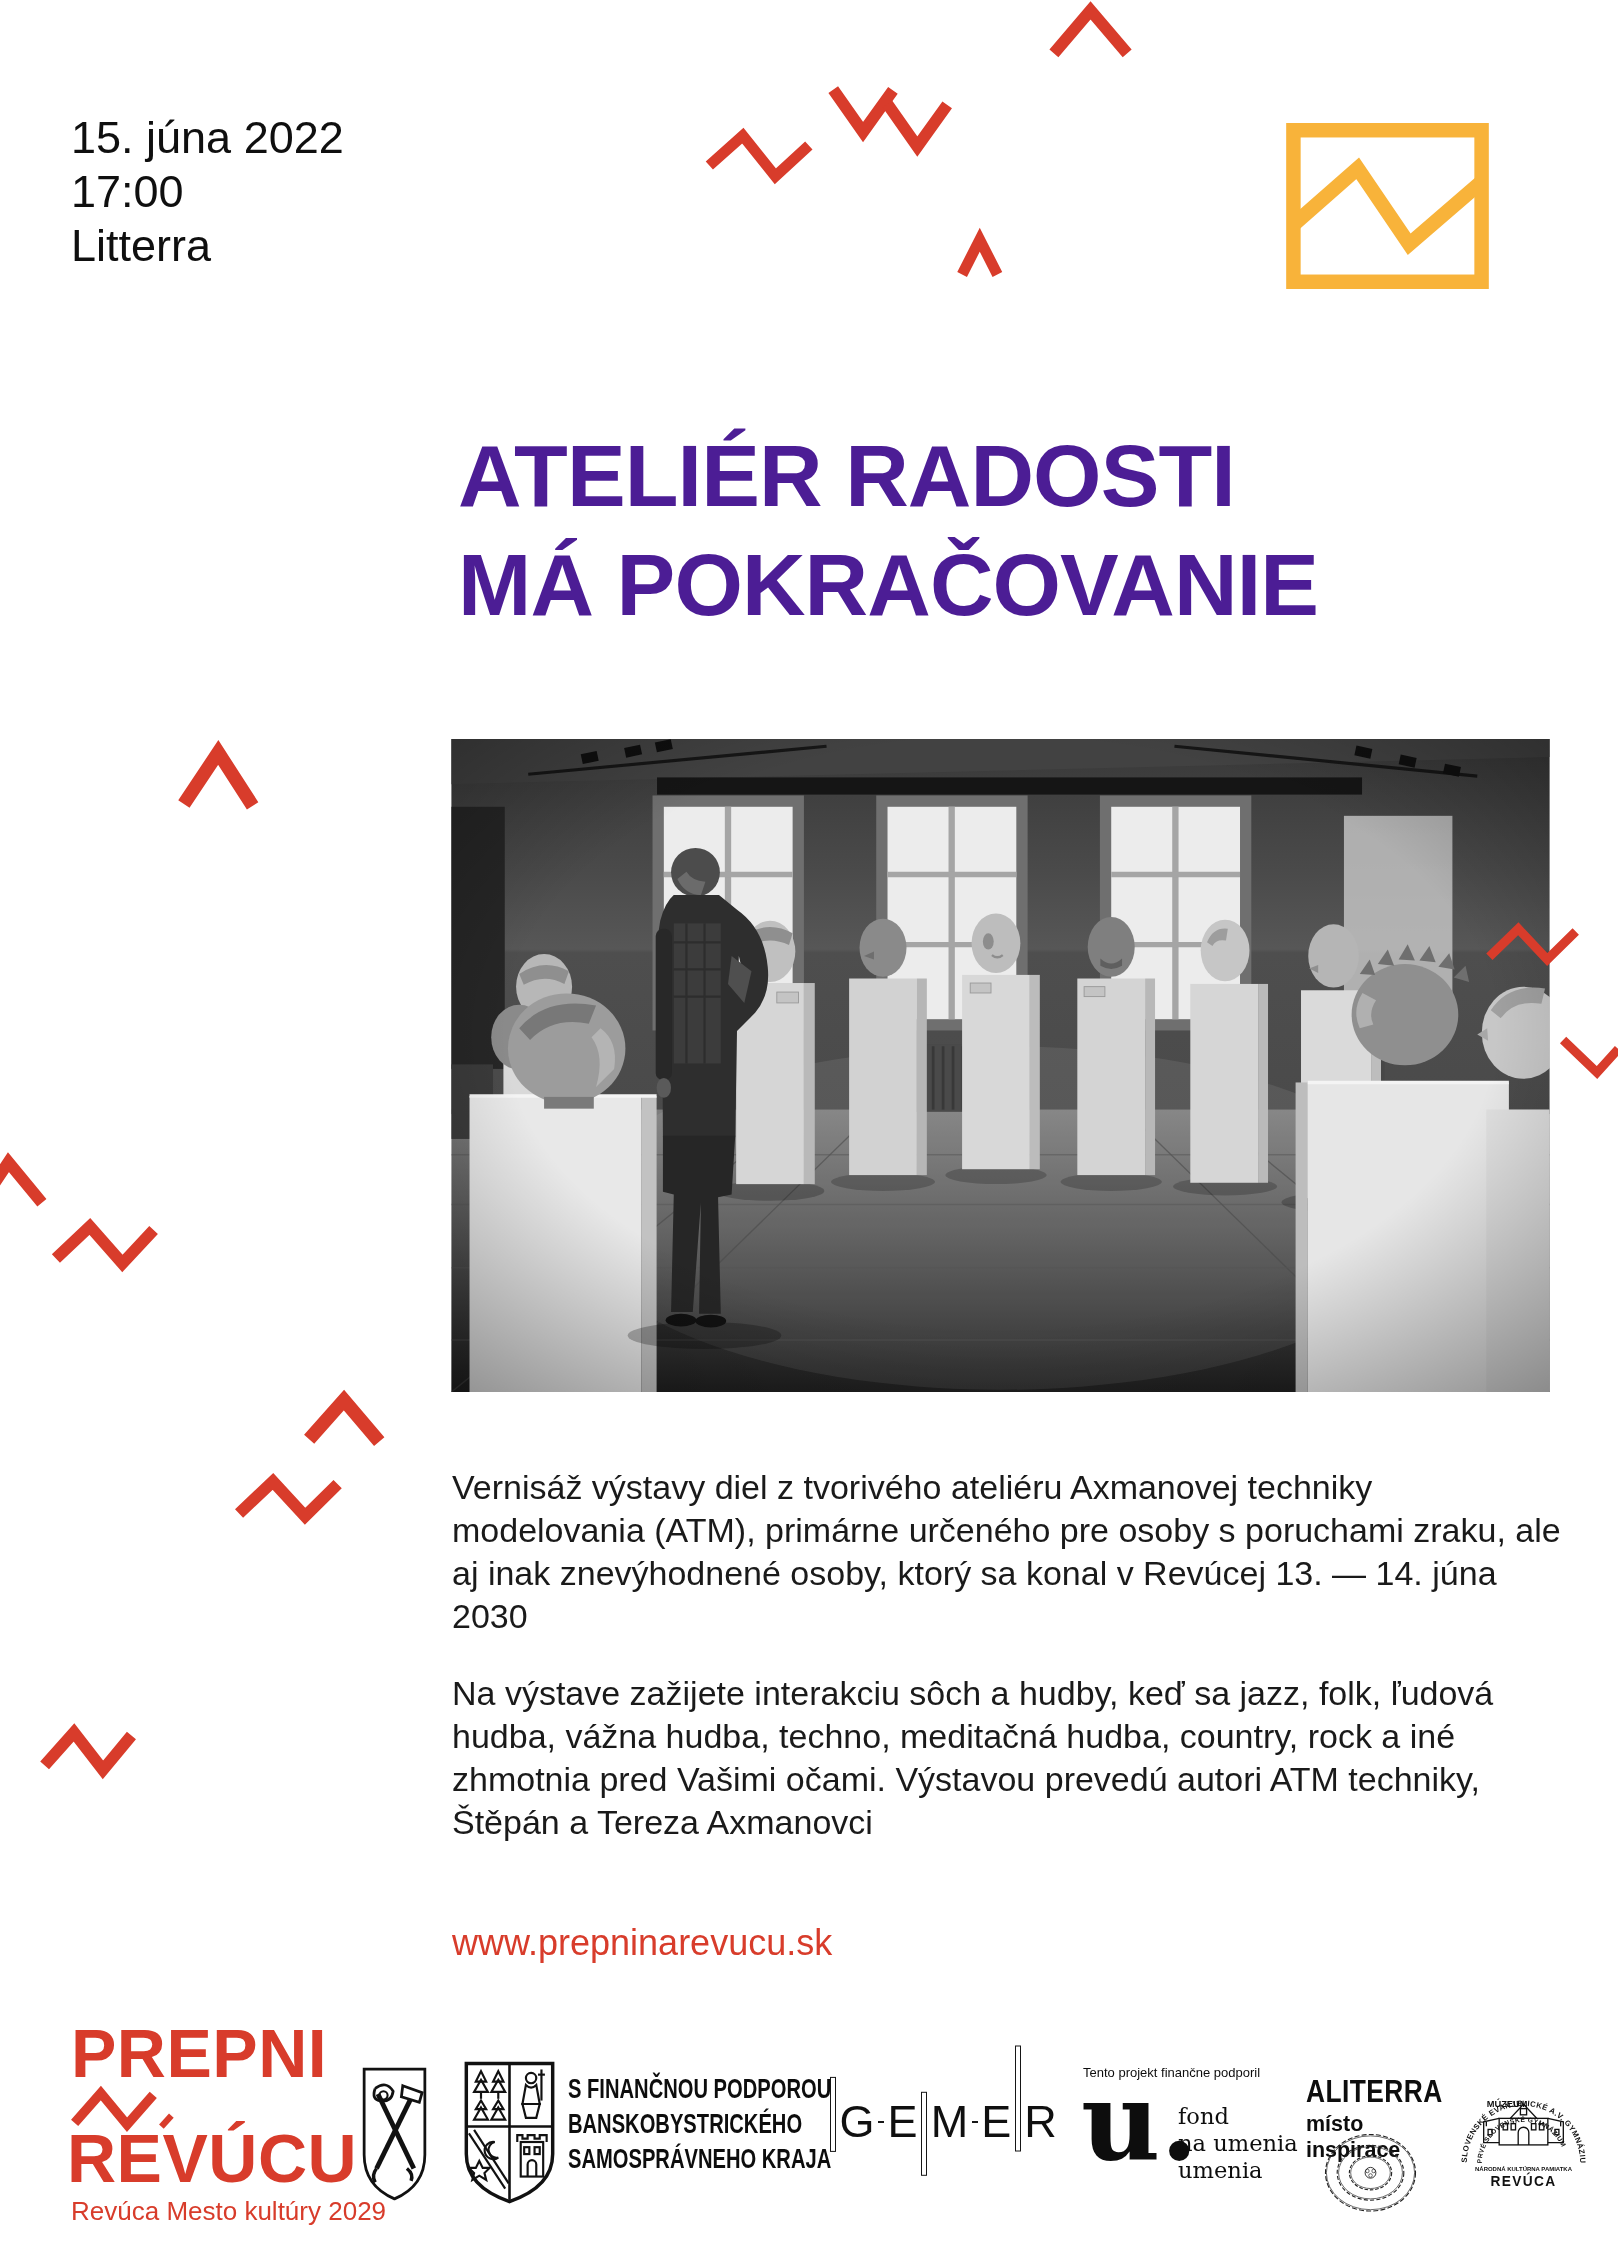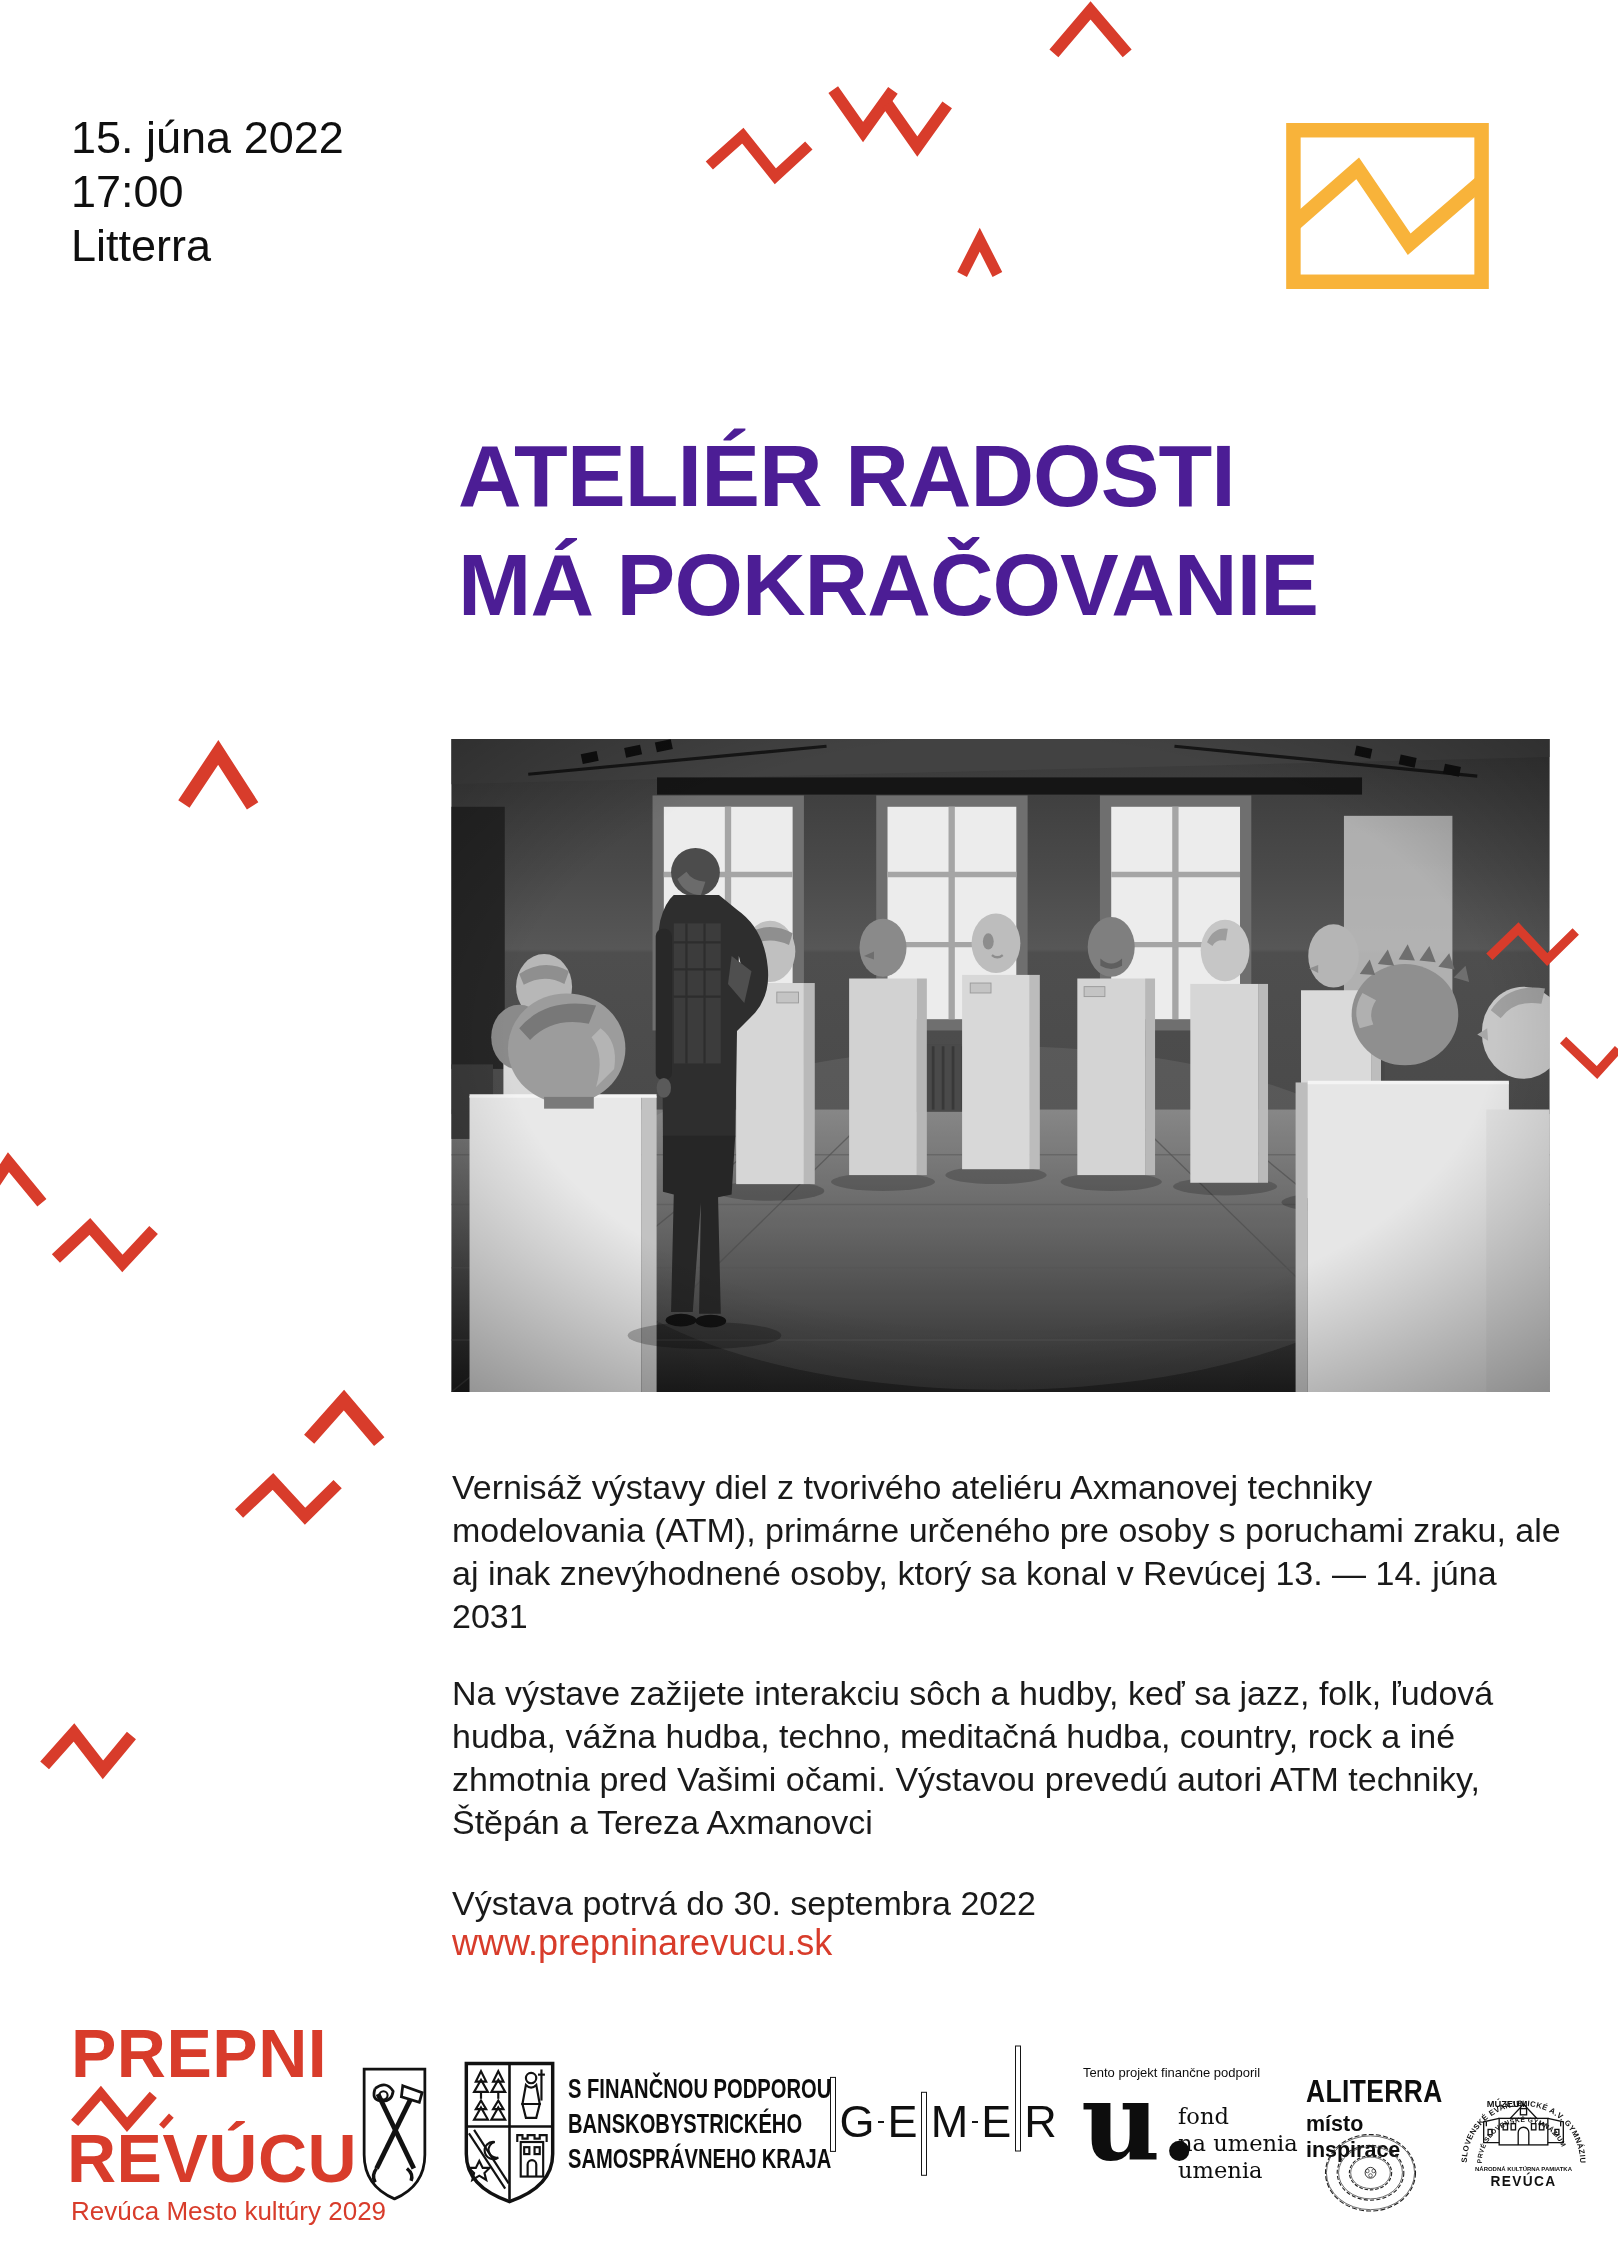--- a/index.html
+++ b/index.html
@@ -250,23 +250,22 @@
       <rect x="452" y="420" width="36" height="335" rx="16" fill="#282828"></rect>
       <ellipse cx="470" cy="772" rx="16" ry="22" fill="#5a5a5a"></ellipse>
       <path d="M468,878 L628,878 L620,1008 L590,1014 L596,1272 L548,1272 L552,1026 L534,1268 L486,1268 L492,1008 L468,1002 Z" fill="#262626"></path>
       <ellipse cx="508" cy="1286" rx="34" ry="14" fill="#111"></ellipse>
       <ellipse cx="574" cy="1288" rx="34" ry="14" fill="#111"></ellipse>
     </g>
     <rect x="0" y="0" width="2430" height="1445" fill="url(#vinG)"></rect>
   </svg>
 
   <div class="abs copy">
-    <div class="para">Vernisáž výstavy diel z tvorivého ateliéru Axmanovej techniky modelovania (ATM), primárne určeného pre osoby s poruchami zraku, ale aj inak znevýhodnené osoby, ktorý sa konal v Revúcej 13. — 14. júna 2031</div>
+    <div class="para">Vernisáž výstavy diel z tvorivého ateliéru Axmanovej techniky modelovania (ATM), primárne určeného pre osoby s poruchami zraku, ale aj inak znevýhodnené osoby, ktorý sa konal v Revúcej 13. — 14. júna 2030</div>
     <div class="para"><span>Na výstave zažijete </span><b>interakciu sôch a hudby</b><span>, keď sa jazz, folk, ľudová hudba, vážna hudba, techno, meditačná hudba, country, rock a iné zhmotnia pred Vašimi očami. Výstavou prevedú autori ATM techniky, </span><b>Štěpán a Tereza Axmanovci</b></div>
-    <div class="para p3">Výstava potrvá do 30. septembra 2022</div>
   </div>
   <div class="abs website">www.prepninarevucu.sk</div>
 
   <svg class="abs decor" viewBox="0 0 3579 5031">
     <g fill="none" stroke="#D83C2B">
       <polyline points="2330,118 2411,23 2492,118" stroke-width="26"></polyline>
       <polyline points="1842,198 1908,292 1974,200" stroke-width="26"></polyline>
       <polyline points="1962,230 2028,324 2094,232" stroke-width="26"></polyline>
       <polyline points="1568,366 1642,300 1714,390 1788,322" stroke-width="24"></polyline>
       <polyline points="2127,607 2166,530 2205,607" stroke-width="24"></polyline>

